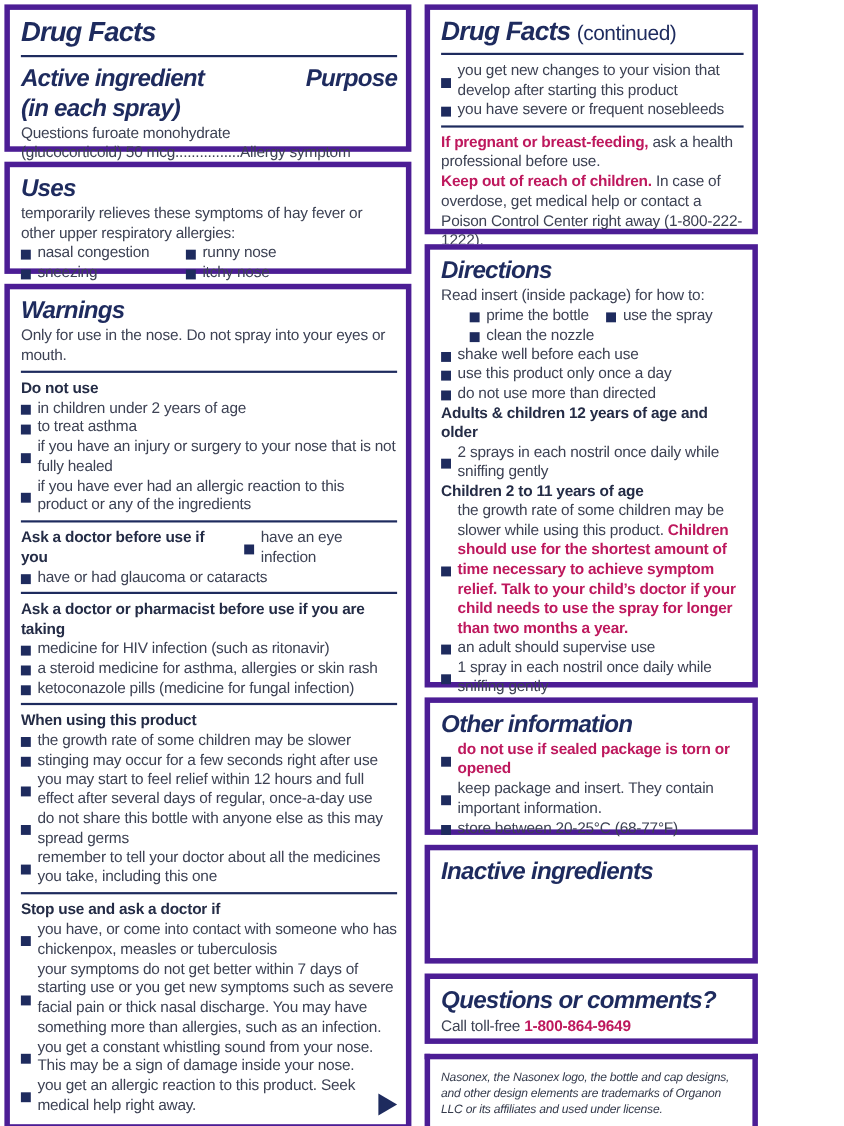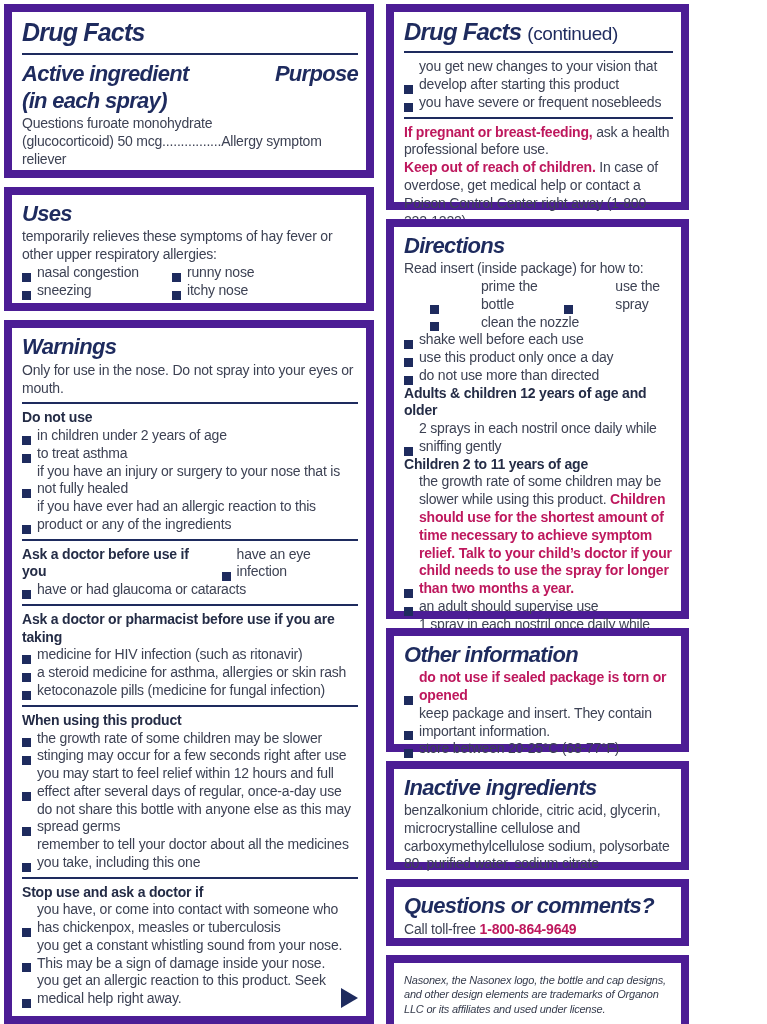--- a/index.html
+++ b/index.html
@@ -12,21 +12,21 @@
   }
   .page {
     width: 767px; height: 1024px;
     display: flex; gap: 12px;
     padding: 4px 4px 0 4px;
   }
   .col { display: flex; flex-direction: column; gap: 9px; height: 1020px; }
   .col-left  { width: 370px; }
   .col-right { width: 303px; }
   .box {
-    border: 8px solid #4c1d95;
+    border: 5px solid #4c1d95;
     background: #fff;
     padding: 5px 8px 8px 10px;
     font-size: 14px; line-height: 1.27; letter-spacing: -0.2px;
   }
   .box-trademark { border-bottom: none; flex: 1; padding-top: 10px; }
   .box-warnings { flex: 1; position: relative; }
 
   .h-main {
     font-style: italic; font-weight: bold; color: #1e2b5e;
     font-size: 25px; letter-spacing: -0.8px; line-height: 1.1;
@@ -37,34 +37,34 @@
     font-size: 22px; letter-spacing: -0.7px; line-height: 1.15;
     padding: 1px 0 2px 0;
   }
   .h-continued { font-style: normal; font-weight: normal; font-size: 19px; letter-spacing: -0.4px; }
   .title-rule { border-top: 2px solid #1e2b5e; margin: 2px 0 5px 0; }
   .sep { border-top: 2px solid #1e2b5e; margin: 5px 0 5px 0; }
 
   .subhead { font-weight: bold; color: #242c46; }
   .b { font-weight: bold; color: #be185d; }
 
-  .li { display: flex; align-items: flex-end; }
+  .li { display: flex; align-items: center; }
   .sq {
     flex: 0 0 9px; width: 9px; height: 9px;
     background: #1e2b5e; margin: 4px 6px 0 0;
   }
   .li-text { flex: 1; }
 
   .two-col { display: grid; grid-template-columns: 150px 1fr; }
   .inline-head { display: flex; align-items: flex-start; }
   .inline-head .subhead { margin-right: 14px; }
 
   .ai-row { display: flex; justify-content: space-between; }
   .indent { padding-left: 26px; display: flex; }
-  .indent .li { margin-right: 16px; gap: 36px; }
+  .indent .li { margin-right: 16px; }
   .indent .li:last-child { margin-right: 0; }
 
   .arrow-icon {
     position: absolute; right: 8px; bottom: 8px;
     width: 0; height: 0;
     border-left: 17px solid #1e2b5e;
     border-top: 10px solid transparent;
     border-bottom: 10px solid transparent;
   }
   .trademark-text { font-style: italic; font-size: 11px; color: #353b4c; line-height: 1.3; }
@@ -187,20 +187,24 @@
         </div>
       <div class="sep"></div>
 
       <div class="subhead">Stop use and ask a doctor if</div>
       <div class="li">
           <span class="sq"></span>
           <span class="li-text">you have, or come into contact with someone who has chickenpox, measles or tuberculosis</span>
         </div>
       <div class="li">
           <span class="sq"></span>
+          <span class="li-text">your symptoms do not get better within 7 days of starting use or you get new symptoms such as severe facial pain or thick nasal discharge. You may have something more than allergies, such as an infection.</span>
+        </div>
+      <div class="li">
+          <span class="sq"></span>
           <span class="li-text">you get a constant whistling sound from your nose. This may be a sign of damage inside your nose.</span>
         </div>
       <div class="li">
           <span class="sq"></span>
           <span class="li-text">you get an allergic reaction to this product. Seek medical help right away.</span>
         </div>
 
       <div class="arrow-icon"></div>
     </div>
   </div>
@@ -290,21 +294,20 @@
           <span class="li-text">keep package and insert. They contain important information.</span>
         </div>
       <div class="li">
           <span class="sq"></span>
           <span class="li-text">store between 20-25°C (68-77°F)</span>
         </div>
     </div>
 
     <div class="box" style="min-height:108px;">
       <div class="h-section">Inactive ingredients</div>
-      <div>benzalkonium chloride, citric acid, glycerin, microcrystalline cellulose and carboxymethylcellulose sodium, polysorbate 80, purified water, sodium citrate</div>
     </div>
 
     <div class="box" style="min-height:56px;">
       <div class="h-section">Questions or comments?</div>
       <div class="phone-line"><span>Call toll-free </span><span class="b">1-800-864-9649</span></div>
     </div>
 
     <div class="box box-trademark">
       <div class="trademark-text">Nasonex, the Nasonex logo, the bottle and cap designs, and other design elements are trademarks of Organon LLC or its affiliates and used under license.</div>
     </div>

